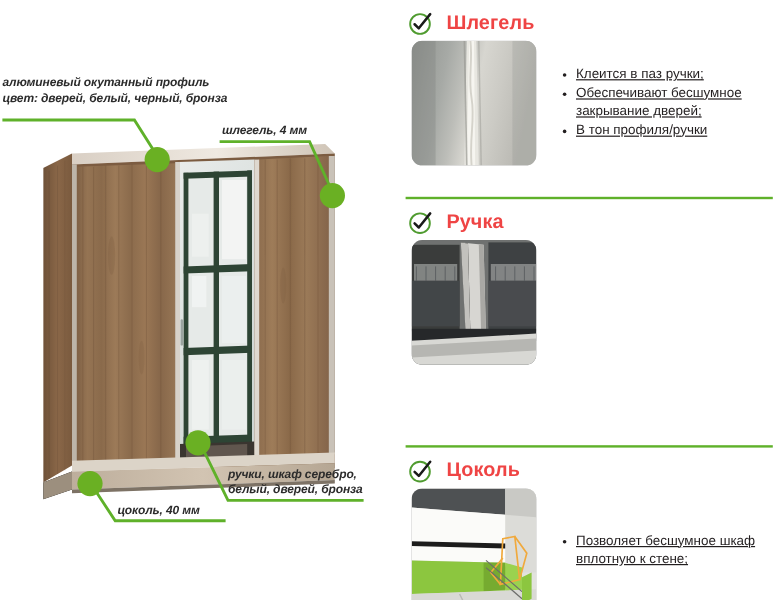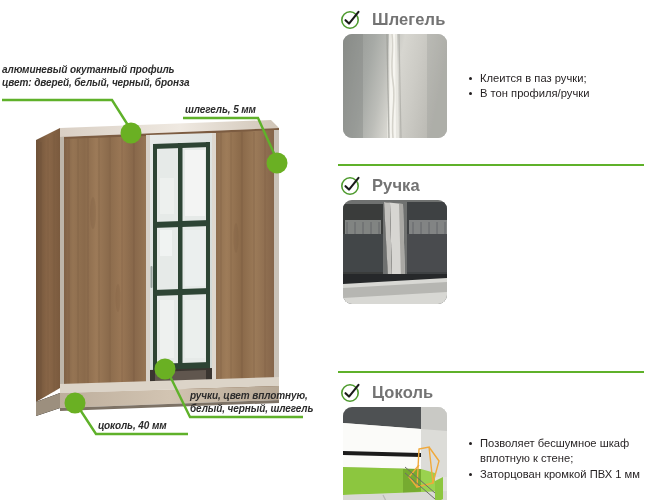--- a/index.html
+++ b/index.html
@@ -73,27 +73,28 @@
   }
   .check-icon {
     width: 22px; height: 22px;
     flex: 0 0 22px;
     margin-right: 10px;
     position: relative;
   }
   .feature-title {
     font-size: 16.5px;
     font-weight: bold;
-    color: #737373;
+    color: #ef4444;
     letter-spacing: 0.1px;
   }
   .feature-body {
     display: flex;
     align-items: flex-end;
     padding: 0 6px 0 13px;
+    text-decoration: underline;
   }
   .thumb {
     flex: 0 0 104px;
     width: 104px;
     height: 104px;
     border-radius: 9px;
     overflow: hidden;
     position: relative;
     background: #bfbfbf;
   }
@@ -257,26 +258,26 @@
     <circle cx="165" cy="369" r="10.5" fill="#6ab023"></circle>
     <circle cx="75" cy="403" r="10.5" fill="#6ab023"></circle>
   </svg>
 
   <div class="callout-text" style="left:2px; top:64px;">
     <div>алюминевый окутанный профиль</div>
     <div>цвет: дверей, белый, черный, бронза</div>
   </div>
 
   <div class="callout-text" style="left:185px; top:104px;">
-    <div>шлегель, 5 мм</div>
+    <div>шлегель, 4 мм</div>
   </div>
 
   <div class="callout-text" style="left:190px; top:390px;">
-    <div>ручки, цвет вплотную,</div>
-    <div>белый, черный, шлегель</div>
+    <div>ручки, шкаф серебро,</div>
+    <div>белый, дверей, бронза</div>
   </div>
 
   <div class="callout-text" style="left:98px; top:420px;">
     <div>цоколь, 40 мм</div>
   </div>
 </div>
 
 <div id="right-panel">
 
   <div class="feature-block" style="height:164px;">
@@ -308,20 +309,21 @@
           <path d="M48 0 L52 0 L53 104 L46 104 Z" fill="#f6f5f0"></path>
           <path d="M49 0 C51 18 47 30 50 48 C53 66 48 80 50 104" fill="none" stroke="#d5d3cb" stroke-width="1.6"></path>
           <path d="M44 0 L46 104" fill="none" stroke="#9a9a94" stroke-width="1.4" opacity="0.7"></path>
           <path d="M56 0 L58 104" fill="none" stroke="#9a9a94" stroke-width="1.2" opacity="0.5"></path>
           <rect x="0" y="0" width="20" height="104" fill="#7e817d" opacity="0.35"></rect>
           <rect x="84" y="0" width="20" height="104" fill="#8d8f8a" opacity="0.25"></rect>
         </svg>
       </div>
       <ul class="bullets">
         <li>Клеится в паз ручки;</li>
+        <li>Обеспечивают бесшумное закрывание дверей;</li>
         <li>В тон профиля/ручки</li>
       </ul>
     </div>
   </div>
 
   <div class="divider"></div>
 
   <div class="feature-block" style="height:205px;">
     <div class="feature-head">
       <span class="check-icon">
@@ -409,17 +411,16 @@
             <polyline points="76,58 66,70 74,80"></polyline>
             <polyline points="86,40 96,54 90,76"></polyline>
           </g>
           <line x1="62" y1="60" x2="92" y2="86" stroke="#6d6d6b" stroke-width="1"></line>
           <line x1="62" y1="66" x2="92" y2="92" stroke="#6d6d6b" stroke-width="1"></line>
           <polygon points="92,74 100,70 100,92 92,96" fill="#8cc63f"></polygon>
         </svg>
       </div>
       <ul class="bullets">
         <li>Позволяет бесшумное шкаф вплотную к стене;</li>
-        <li>Заторцован кромкой ПВХ 1 мм</li>
       </ul>
     </div>
   </div>
 </div>
 
 </body></html>

